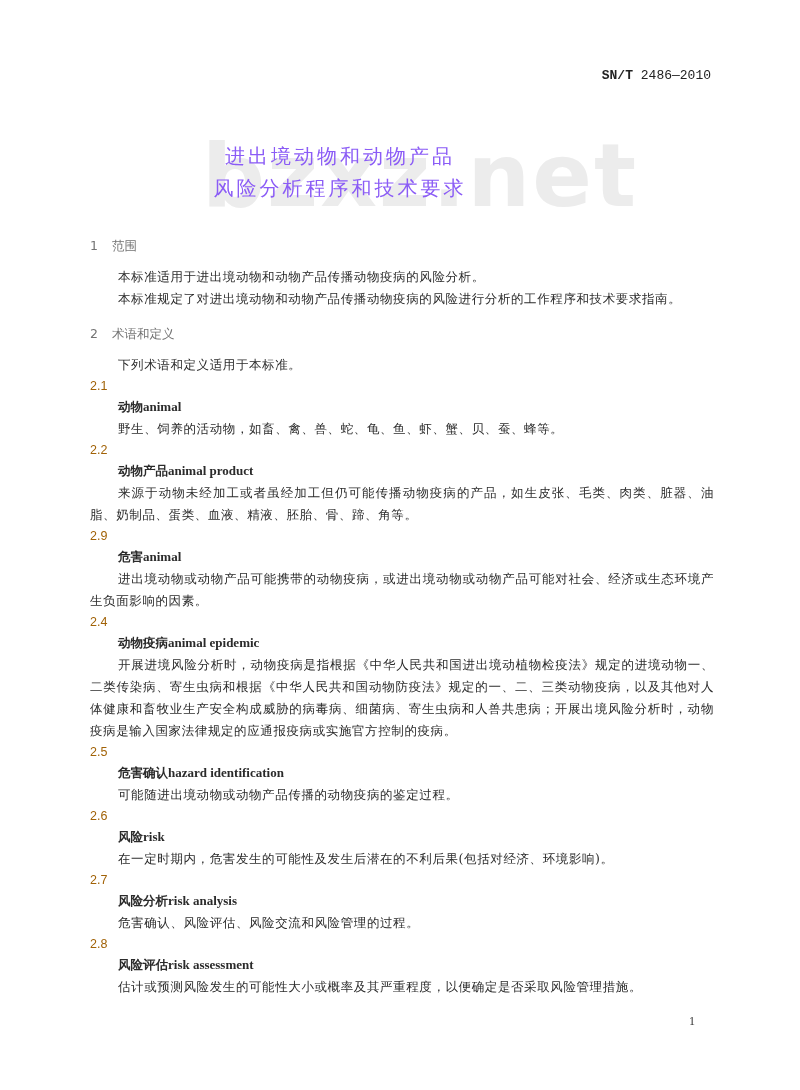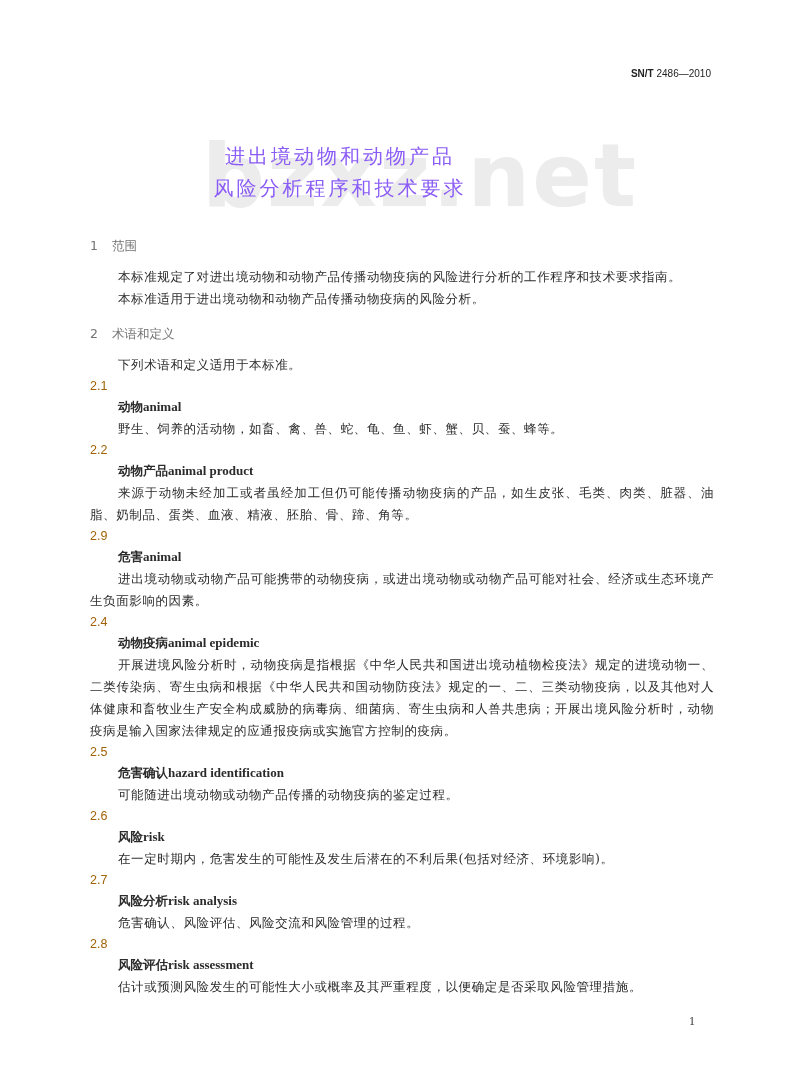--- a/index.html
+++ b/index.html
@@ -2,21 +2,21 @@
 <html><head>
   <meta charset="utf-8">
   <style>
     html, body { margin: 0; padding: 0; }
     body {
       width: 800px; height: 1090px; background: #ffffff; position: relative; overflow: hidden;
       font-family: "DejaVu Serif", "Liberation Serif", serif; color: #2b2b2b;
     }
     .std-number {
       position: absolute; top: 68px; right: 89px;
-      font-family: Liberation Sans, sans-serif; font-size: 10px; color: #222;
+      font-family: Liberation Mono, monospace; font-size: 13px; color: #222;
     }
     .std-number .code { font-weight: bold; }
     .watermark {
       position: absolute; top: 132px; left: 202px; width: 370px; text-align: center;
       font-family: "DejaVu Sans", sans-serif; font-weight: bold; font-size: 88px;
       color: #ececec; letter-spacing: 2px; line-height: 1; z-index: 0;
     }
     .title {
       position: absolute; top: 140px; left: 0; width: 680px; text-align: center; z-index: 1;
       font-family: "DejaVu Sans", sans-serif; font-size: 20px; letter-spacing: 3px; line-height: 32px; color: #8b5cf6;
@@ -58,22 +58,22 @@
   <div>进出境动物和动物产品</div>
   <div>风险分析程序和技术要求</div>
 </div>
 
 <div class="content">
 
   <div class="sec-heading">
     <span class="num">1</span><span>范围</span>
   </div>
   <div class="gap-sm"></div>
+  <p class="para">本标准适用于进出境动物和动物产品传播动物疫病的风险分析。</p>
   <p class="para">本标准规定了对进出境动物和动物产品传播动物疫病的风险进行分析的工作程序和技术要求指南。</p>
-  <p class="para">本标准适用于进出境动物和动物产品传播动物疫病的风险分析。</p>
   <div class="gap-md"></div>
 
   <div class="sec-heading">
     <span class="num">2</span><span>术语和定义</span>
   </div>
   <div class="gap-sm"></div>
   <p class="para">下列术语和定义适用于本标准。</p>
 
   <div class="clause-num">2.1</div>
   <div class="term">

